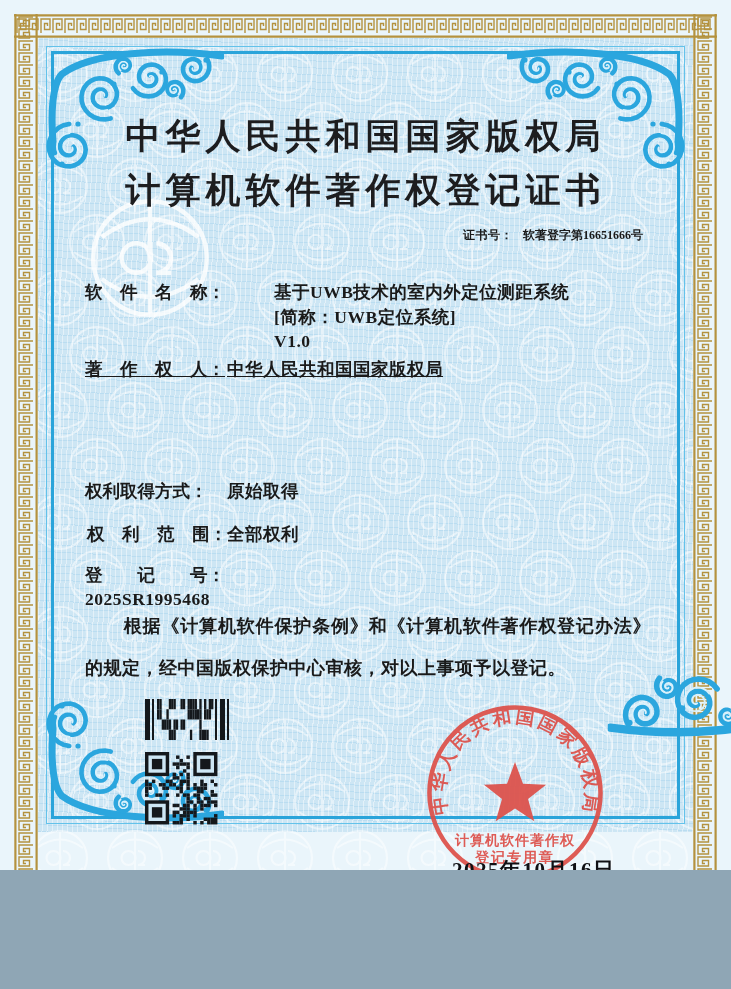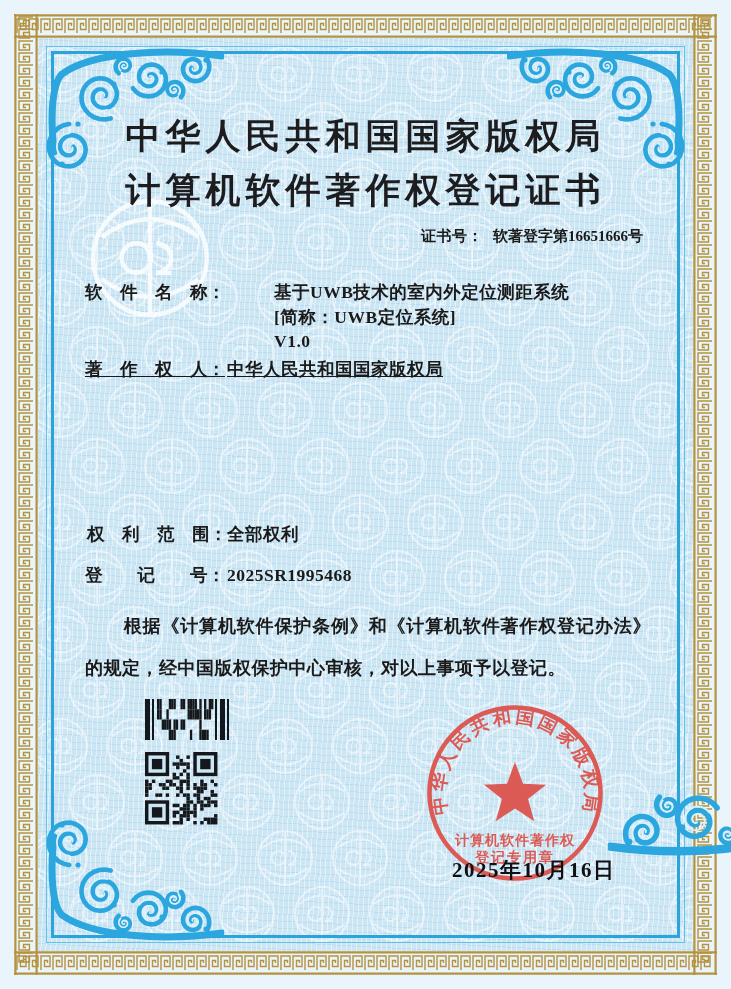--- a/index.html
+++ b/index.html
@@ -1,17 +1,17 @@
 <!DOCTYPE html>
 <html><head>
 <meta charset="utf-8">
 <style>
   html,body{margin:0;padding:0;background:#8fa6b5;}
   .page{
-    position:relative;width:731px;height:989px;margin:0 auto;overflow:hidden;
+    position:relative;width:731px;height:870px;margin:0 auto;overflow:hidden;
     background:#eaf5fb;
     font-family:"Liberation Serif","DejaVu Serif",serif;
     color:#1a1a1a;
   }
   
   .inner-bg{
     position:absolute;left:38px;top:38px;right:38px;bottom:38px;
     background-color:#cde6f4;
     background-image:
       repeating-linear-gradient(93deg,rgba(255,255,255,.45) 0 1px,rgba(255,255,255,0) 1px 5px),
@@ -25,28 +25,28 @@
   .corner.tr{right:44px;top:44px;transform:scaleX(-1);}
   .corner.bl{left:44px;bottom:44px;transform:scaleY(-1);}
   .corner.br{right:44px;bottom:44px;transform:scale(-1.2,-1.2);transform-origin:80% 20%;}
 
   .title{
     position:absolute;top:110px;left:0;right:0;text-align:center;
     font-size:35px;font-weight:700;letter-spacing:5px;line-height:54px;color:#1d1d1f;
     z-index:6;
   }
   .certno{
-    position:absolute;top:227px;right:88px;font-size:15px;font-weight:700;
+    position:absolute;top:227px;right:88px;font-size:12px;font-weight:700;
     letter-spacing:.5px;z-index:6;
   }
   .certno .cv{margin-left:10px;letter-spacing:0;}
   .row{position:absolute;left:85px;display:flex;font-size:17.5px;font-weight:600;z-index:6;}
   .row .lab{width:142px;flex:none;}
   .row .val{letter-spacing:.5px;line-height:24.5px;}
-  .r1{top:280px;gap:47px;}.r2{top:357px;text-decoration:underline;}.r3{top:479px;}.r4{top:522px;text-align:right;}.r5{top:563px;}
+  .r1{top:280px;gap:47px;}.r2{top:357px;text-decoration:underline;}.r3{top:479px;}.r4{top:522px;text-align:right;}.r5{top:563px;flex-direction:column;}
   .statement{
     position:absolute;top:606px;left:85px;width:566px;z-index:6;
     font-size:18px;font-weight:600;line-height:41.5px;
     text-align:justify;text-indent:2.15em;letter-spacing:.5px;
   }
   .barcode{position:absolute;left:145px;top:699px;z-index:6;}
   .qr{position:absolute;left:145px;top:752px;z-index:6;}
   .seal{position:absolute;left:424px;top:702px;width:182px;height:182px;opacity:.92;z-index:4;}
   .date{
     position:absolute;left:452px;top:856px;z-index:5;
@@ -343,20 +343,26 @@
     <div class="val">
         <div>基于UWB技术的室内外定位测距系统</div>
         <div>[简称：UWB定位系统]</div>
         <div>V1.0</div>
       </div>
   </div>
   <div class="row r2">
     <span class="lab">著　作　权　人：</span>
     <div class="val">
         <div>中华人民共和国国家版权局</div>
+      </div>
+  </div>
+  <div class="row r3">
+    <span class="lab">权利取得方式：</span>
+    <div class="val">
+        <div>原始取得</div>
       </div>
   </div>
   <div class="row r4">
     <span class="lab">权　利　范　围：</span>
     <div class="val">
         <div>全部权利</div>
       </div>
   </div>
   <div class="row r5">
     <span class="lab">登　　记　　号：</span>

